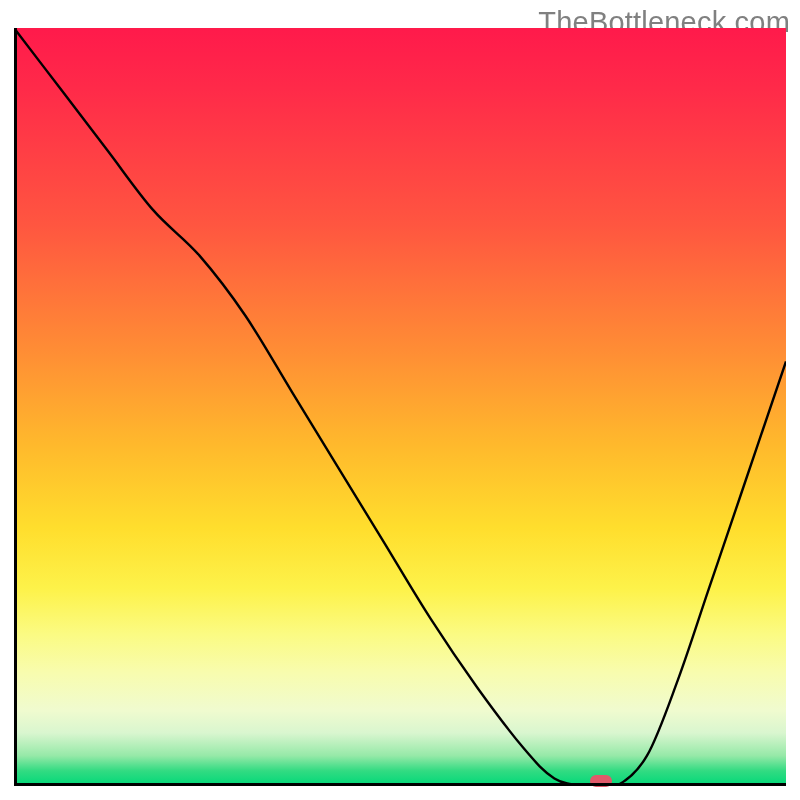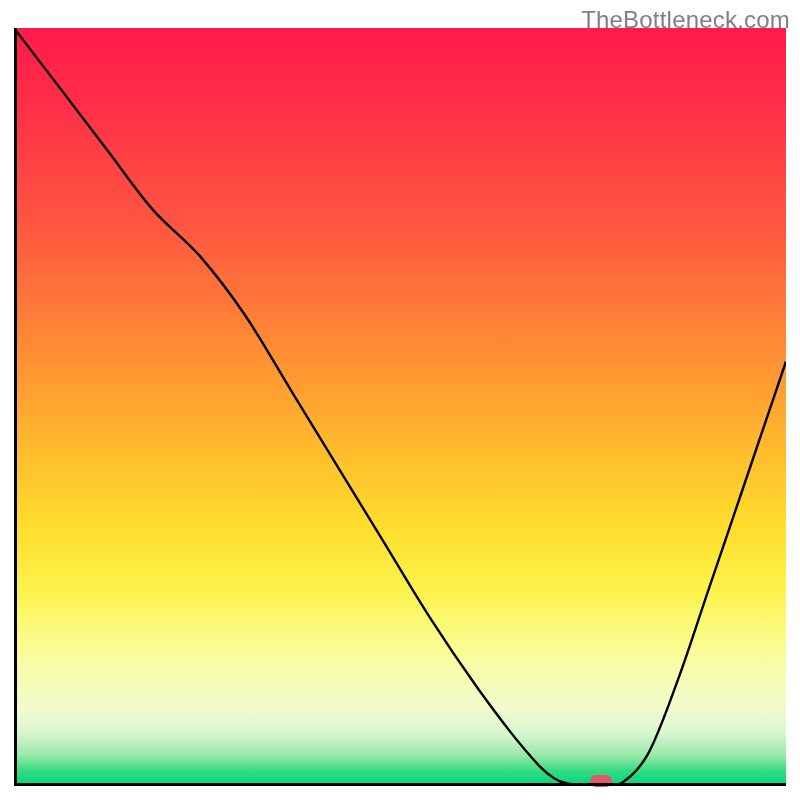--- a/index.html
+++ b/index.html
@@ -7,21 +7,21 @@
   .frame {
     position: relative;
     width: 800px;
     height: 800px;
   }
   .watermark {
     position: absolute;
     top: 6px;
     right: 10px;
     font-family: Arial, Helvetica, sans-serif;
-    font-size: 24px;
+    font-size: 29px;
     color: #808080;
     letter-spacing: 0.2px;
   }
   .plot {
     position: absolute;
     left: 14px;
     top: 28px;
     width: 772px;   
     height: 758px;
   }

